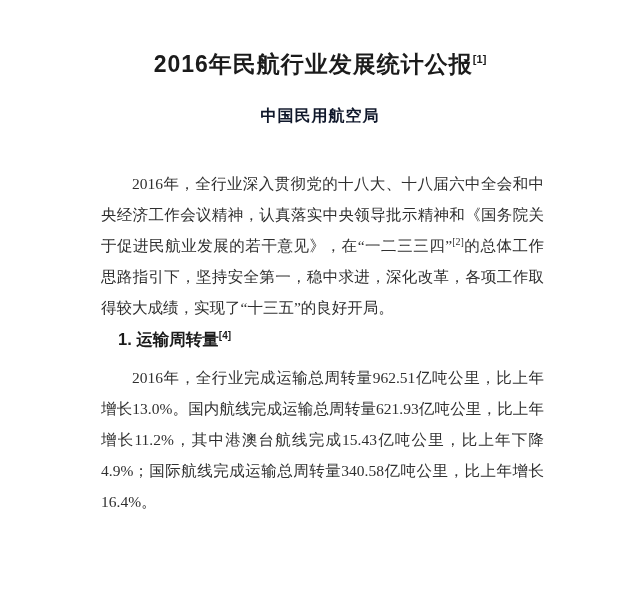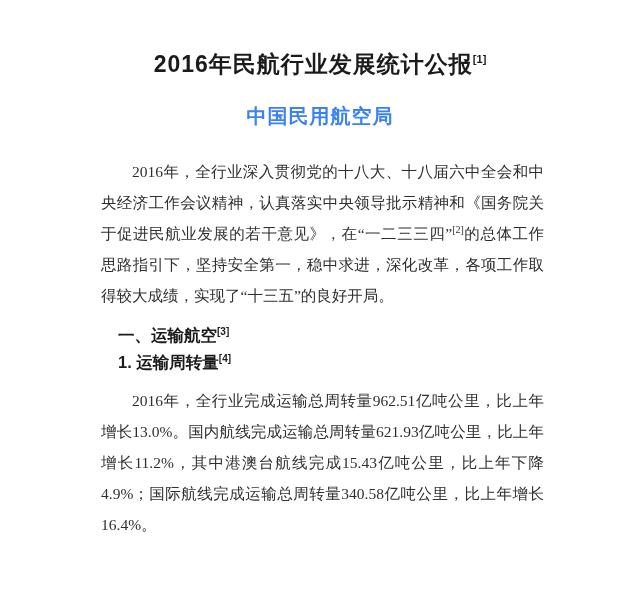--- a/index.html
+++ b/index.html
@@ -31,41 +31,41 @@
     font-size: 11px;
     font-weight: 700;
     vertical-align: super;
     letter-spacing: 0;
   }
   .doc-author {
     margin-top: 27px;
     text-align: center;
     font-family: "Liberation Sans", "DejaVu Sans", sans-serif;
     font-weight: 700;
-    font-size: 20px;
+    font-size: 16px;
     line-height: 20px;
-    color: #3b82f6;
+    color: #0f172a;
     letter-spacing: 1px;
   }
   .content {
     margin: 0 96px 0 101px;
   }
   .para {
     font-size: 15.5px;
     line-height: 31px;
     text-align: justify;
     text-indent: 2em;
     color: #2f2f2f;
   }
   .para sup {
     font-size: 10px;
     vertical-align: super;
     line-height: 0;
   }
-  .para-intro  { margin-top: 30px; }
+  .para-intro  { margin-top: 42px; }
   .sec-heading {
     font-family: "Liberation Sans", "DejaVu Sans", sans-serif;
     font-weight: 700;
     font-size: 16.5px;
     line-height: 22px;
     color: #1b1b1b;
     margin: 13px 0 0 17px;
   }
   .sec-heading sup {
     font-size: 10px;
@@ -83,21 +83,20 @@
 <div class="page">
 
   <h1 class="doc-title"><span>2016年民航行业发展统计公报</span><sup>[1]</sup></h1>
 
   <div class="doc-author">中国民用航空局</div>
 
   <div class="content">
 
     <p class="para para-intro"><span>2016年，全行业深入贯彻党的十八大、十八届六中全会和中央经济工作会议精神，认真落实中央领导批示精神和《国务院关于促进民航业发展的若干意见》，在“一二三三四”</span><sup>[2]</sup><span>的总体工作思路指引下，坚持安全第一，稳中求进，深化改革，各项工作取得较大成绩，实现了“十三五”的良好开局。</span></p>
 
-    <h2 class="sec-heading"><span>一、运输航空</span><sup>[3]</sup></h2>
 
 
     <h2 class="sec-heading sub-heading"><span>1. 运输周转量</span><sup>[4]</sup></h2>
 
     <p class="para para-sub1">2016年，全行业完成运输总周转量962.51亿吨公里，比上年增长13.0%。国内航线完成运输总周转量621.93亿吨公里，比上年增长11.2%，其中港澳台航线完成15.43亿吨公里，比上年下降4.9%；国际航线完成运输总周转量340.58亿吨公里，比上年增长16.4%。</p>
 
   </div>
 
 </div>
 

